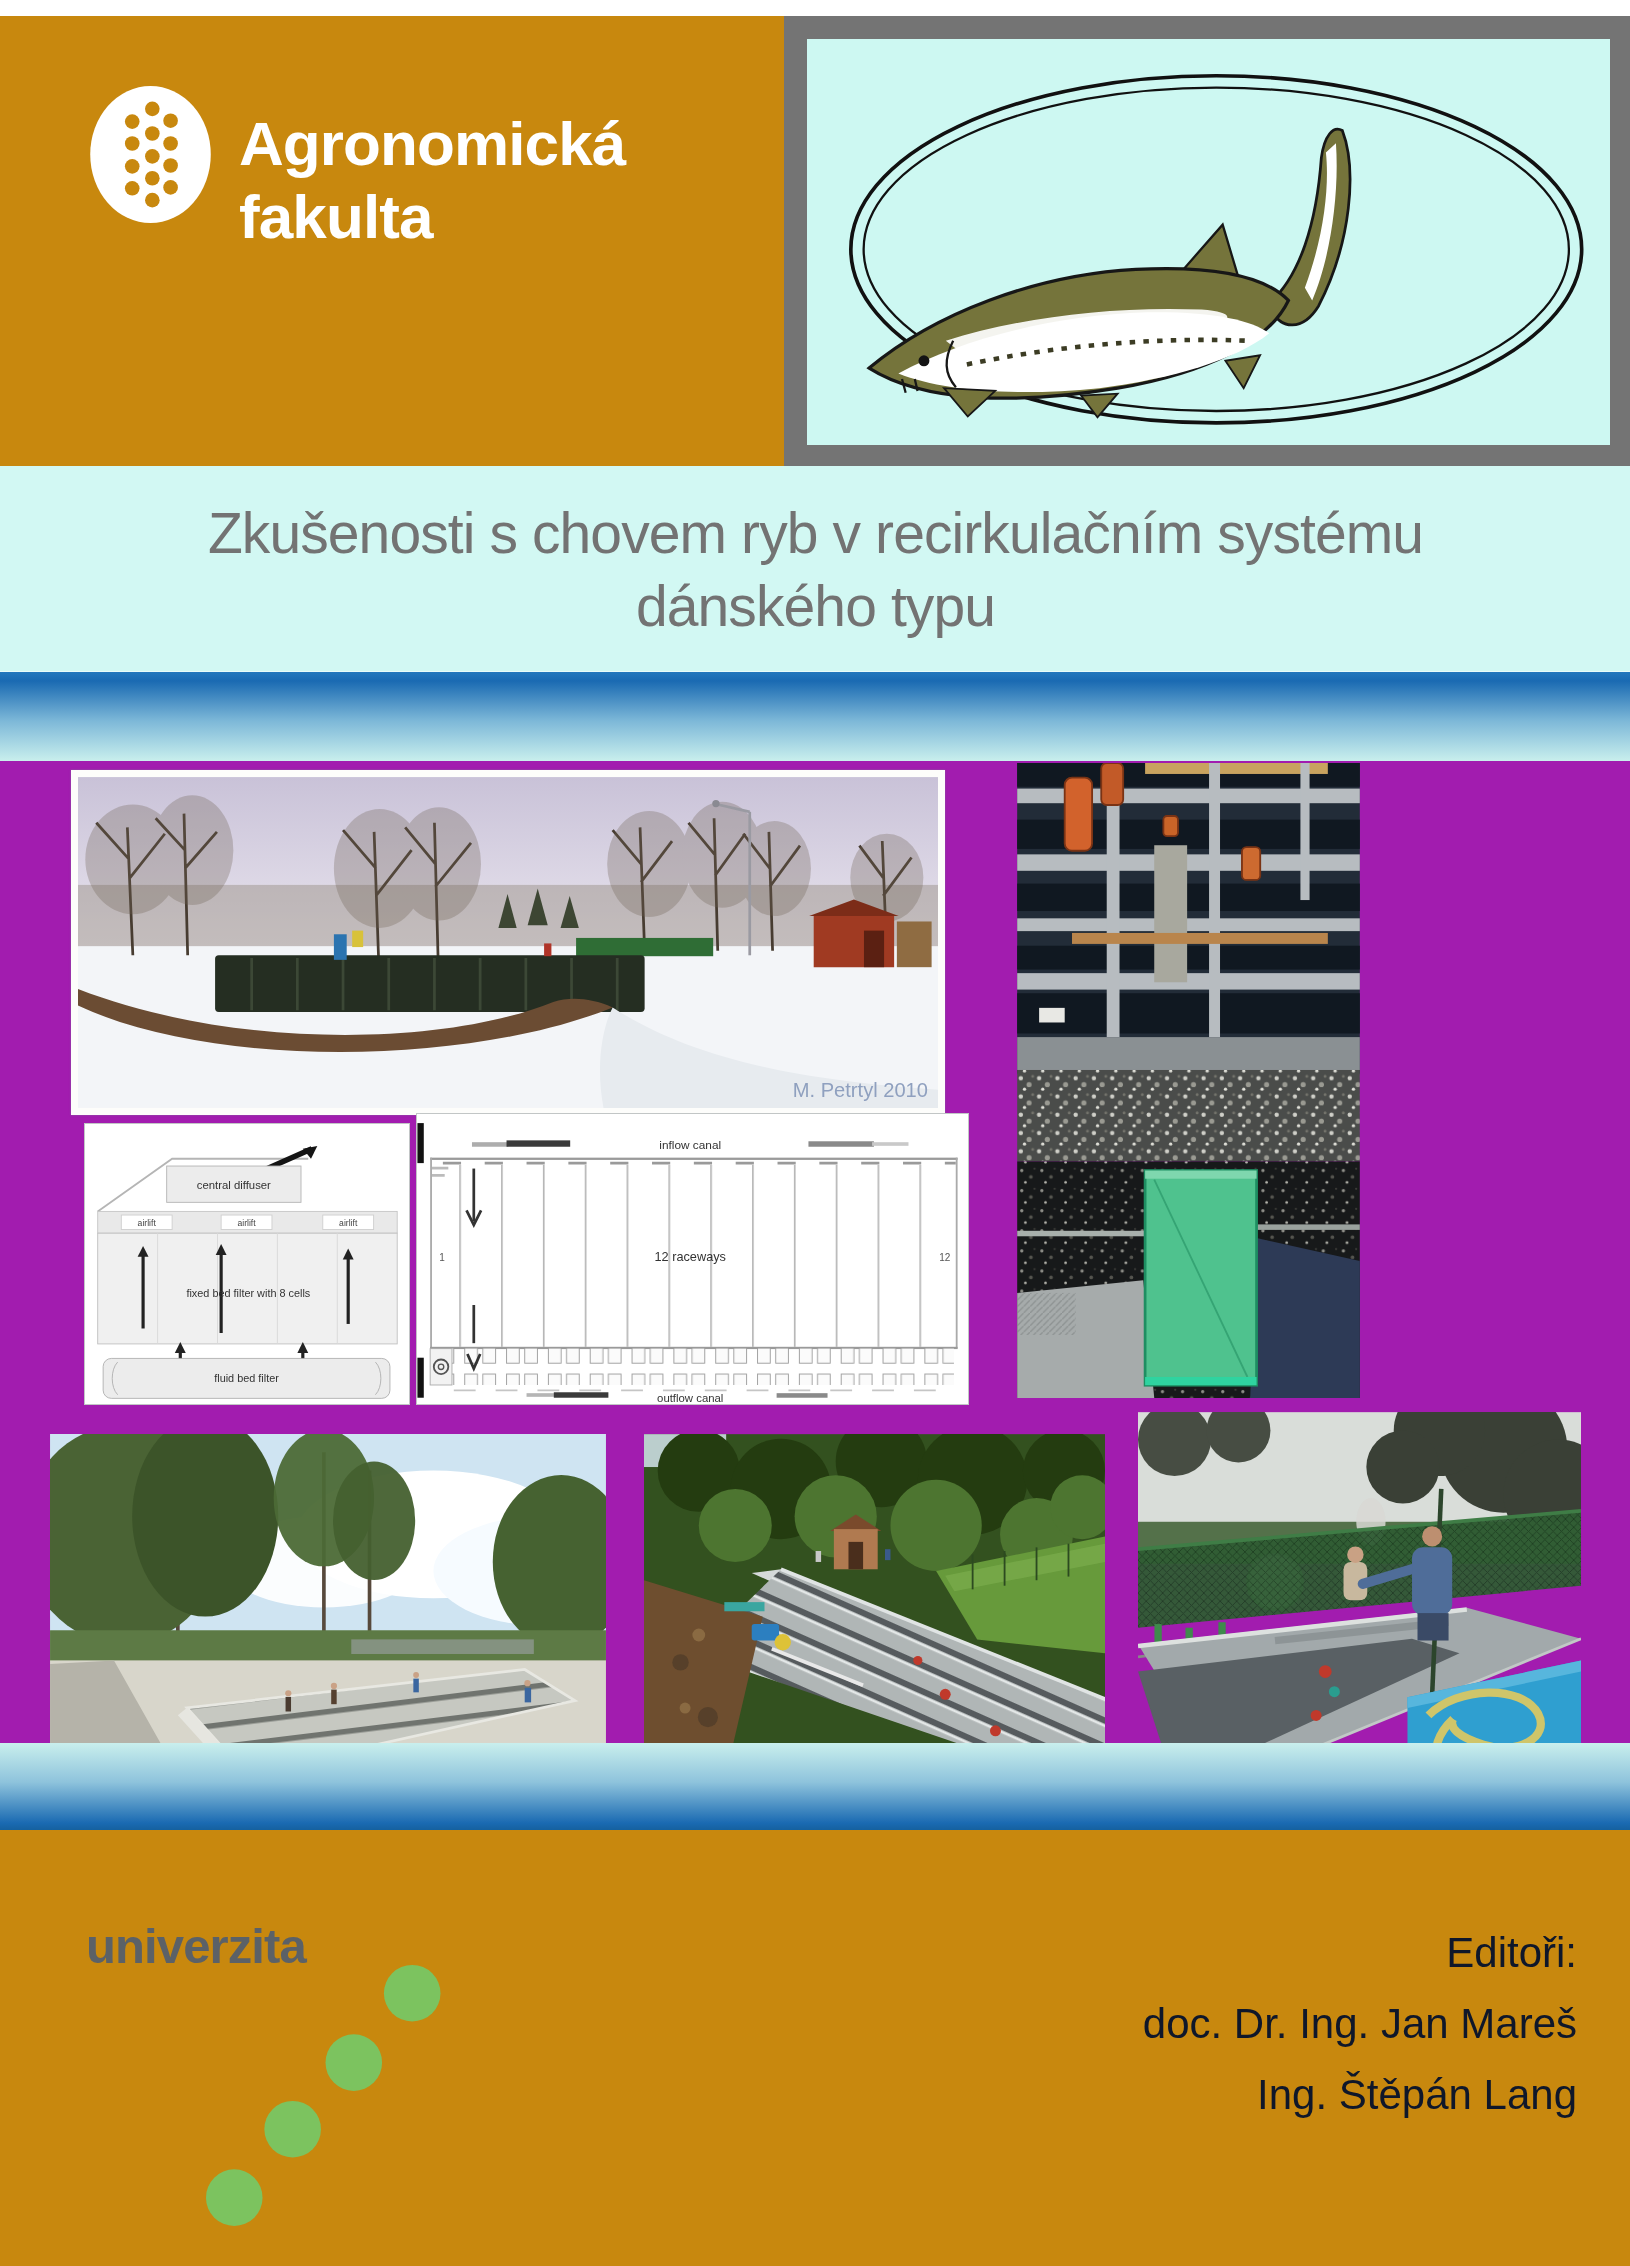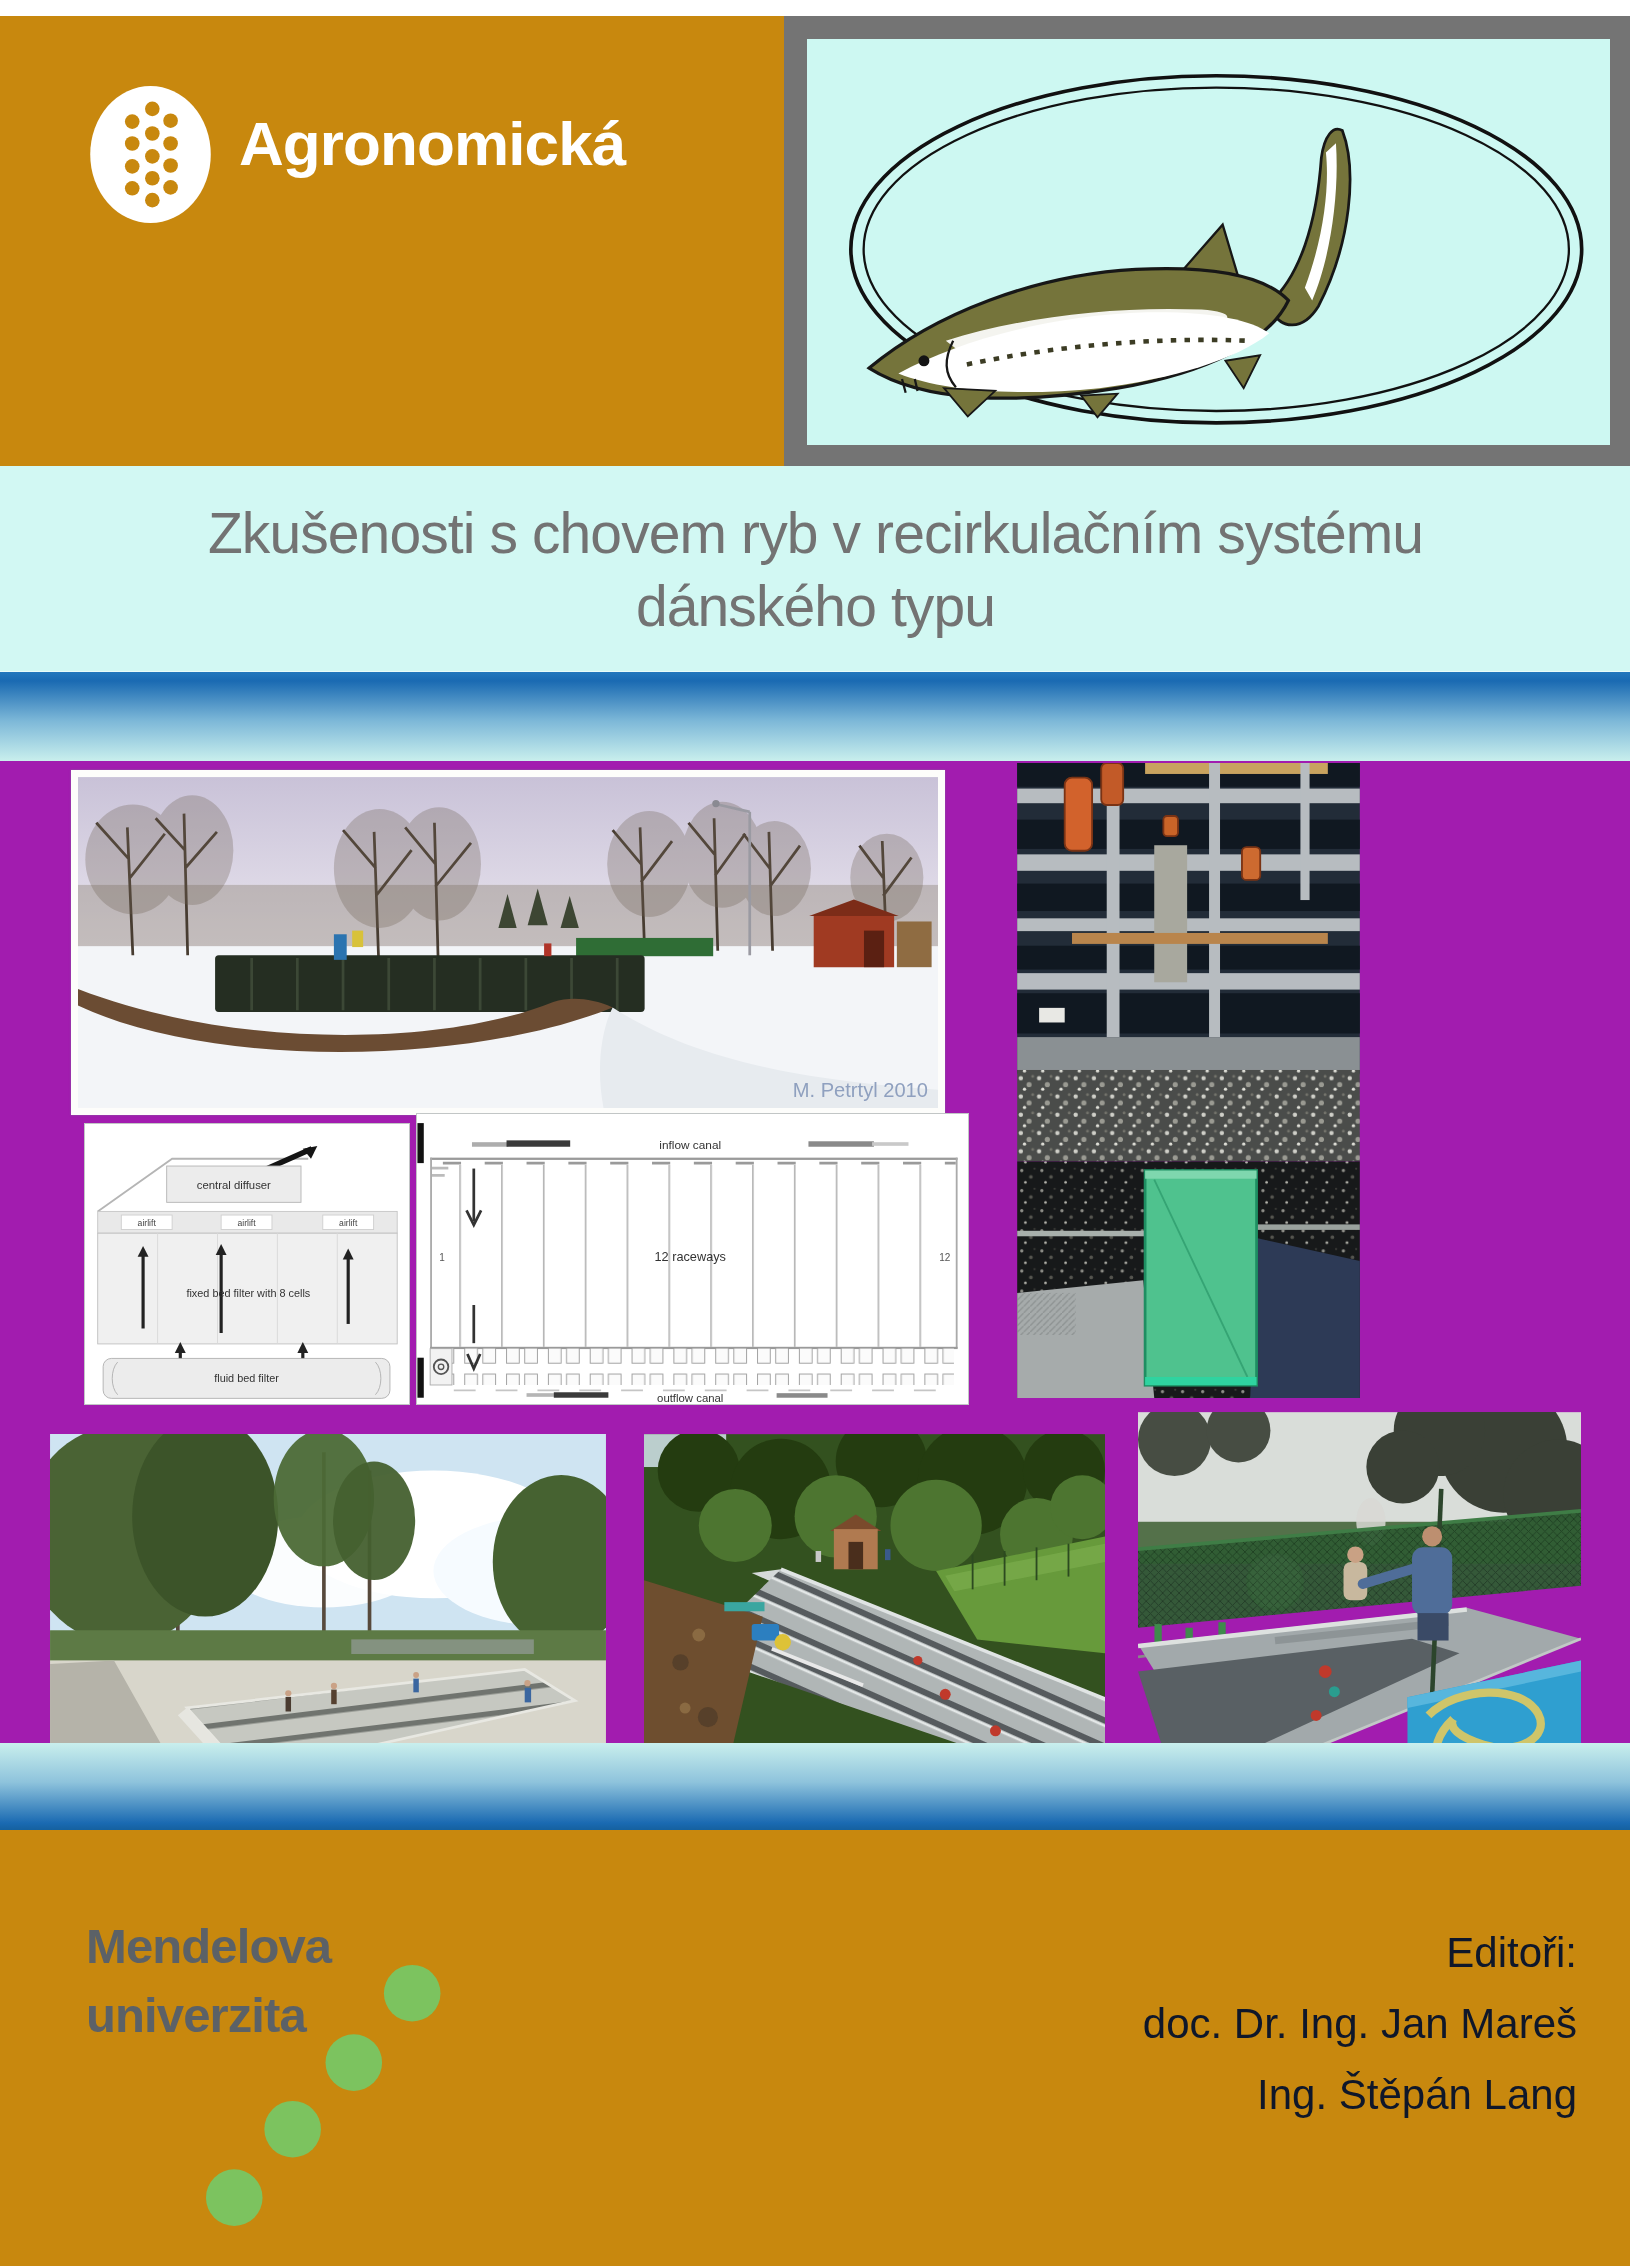--- a/index.html
+++ b/index.html
@@ -61,20 +61,21 @@
         <circle cx="46" cy="88" r="8"></circle>
           <circle cx="88" cy="87" r="8"></circle>
         <circle cx="68" cy="101" r="8"></circle>
         <circle cx="46" cy="112" r="8"></circle>
           <circle cx="88" cy="111" r="8"></circle>
         <circle cx="68" cy="125" r="8"></circle>
       </g>
     </svg>
     <div class="af-name">
       <div>Agronomická</div>
+      <div>fakulta</div>
     </div>
 
     <div class="fish-frame">
       <div class="fish-inner">
         <svg viewBox="0 0 879 444" width="803" height="406">
 
           <ellipse cx="448" cy="230" rx="400" ry="190" fill="none" stroke="#111" stroke-width="4"></ellipse>
           <ellipse cx="448" cy="230" rx="386" ry="177" fill="none" stroke="#111" stroke-width="2.5"></ellipse>
 
           <path d="M505,290 C540,260 558,200 563,130 C566,106 576,94 586,100 C602,142 596,222 560,292 C544,318 518,322 505,290 Z" fill="#75743b" stroke="#171717" stroke-width="3"></path>
@@ -483,21 +484,20 @@
           <circle cx="215" cy="306" r="6" fill="#2a9d8f"></circle>
           <circle cx="195" cy="332" r="6" fill="#c0392b"></circle>
       </svg>
     </div>
   </div>
 
   <div class="band-bottom"></div>
 
   <div class="footer">
     <div class="mendel-name">
-      <div>Mendelova</div>
       <div>univerzita</div>
     </div>
     <svg class="mendel-dots" viewBox="0 0 320 330">
       <g fill="#7cc35f">
         <circle cx="272" cy="48" r="31"></circle>
         <circle cx="208" cy="124" r="31"></circle>
         <circle cx="141" cy="197" r="31"></circle>
         <circle cx="77" cy="272" r="31"></circle>
       </g>
     </svg>

